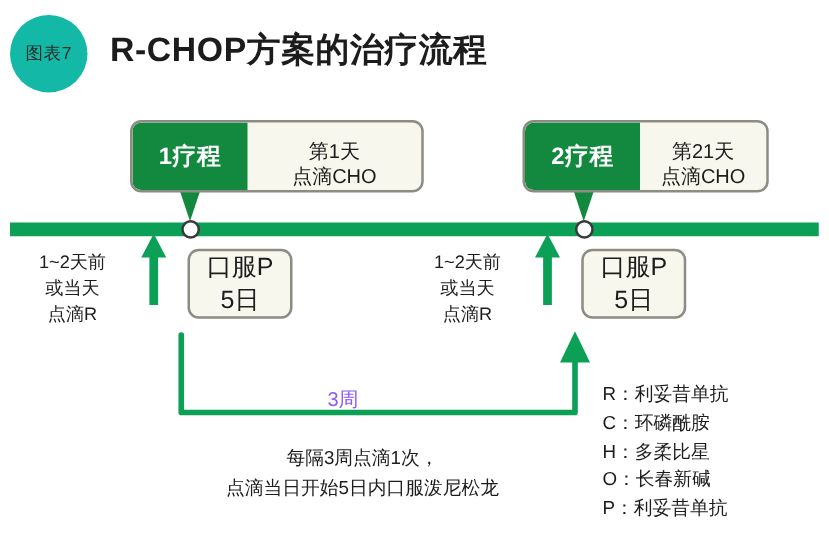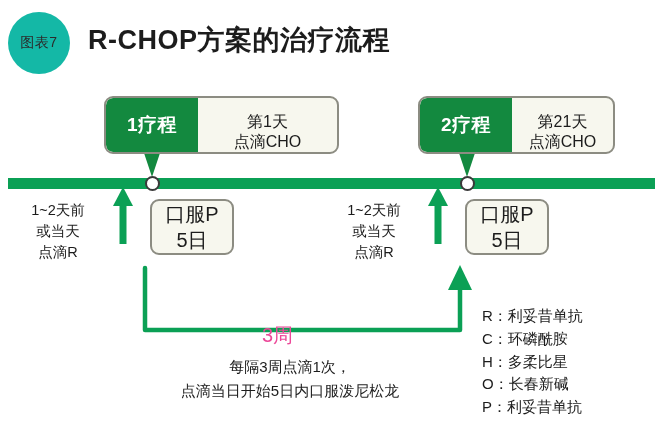--- a/index.html
+++ b/index.html
@@ -160,23 +160,23 @@
     top: 0;
     width: 663px;
     height: 445px;
     pointer-events: none;
   }
 
   
   .interval-label {
     position: absolute;
     left: 262px;
-    top: 322px;
-    font-size: 20px;
-    color: #ec4899;
+    top: 310px;
+    font-size: 16px;
+    color: #8b5cf6;
   }
 
   
   .caption {
     position: absolute;
     left: 120px;
     top: 355px;
     width: 340px;
     text-align: center;
     font-size: 15px;

